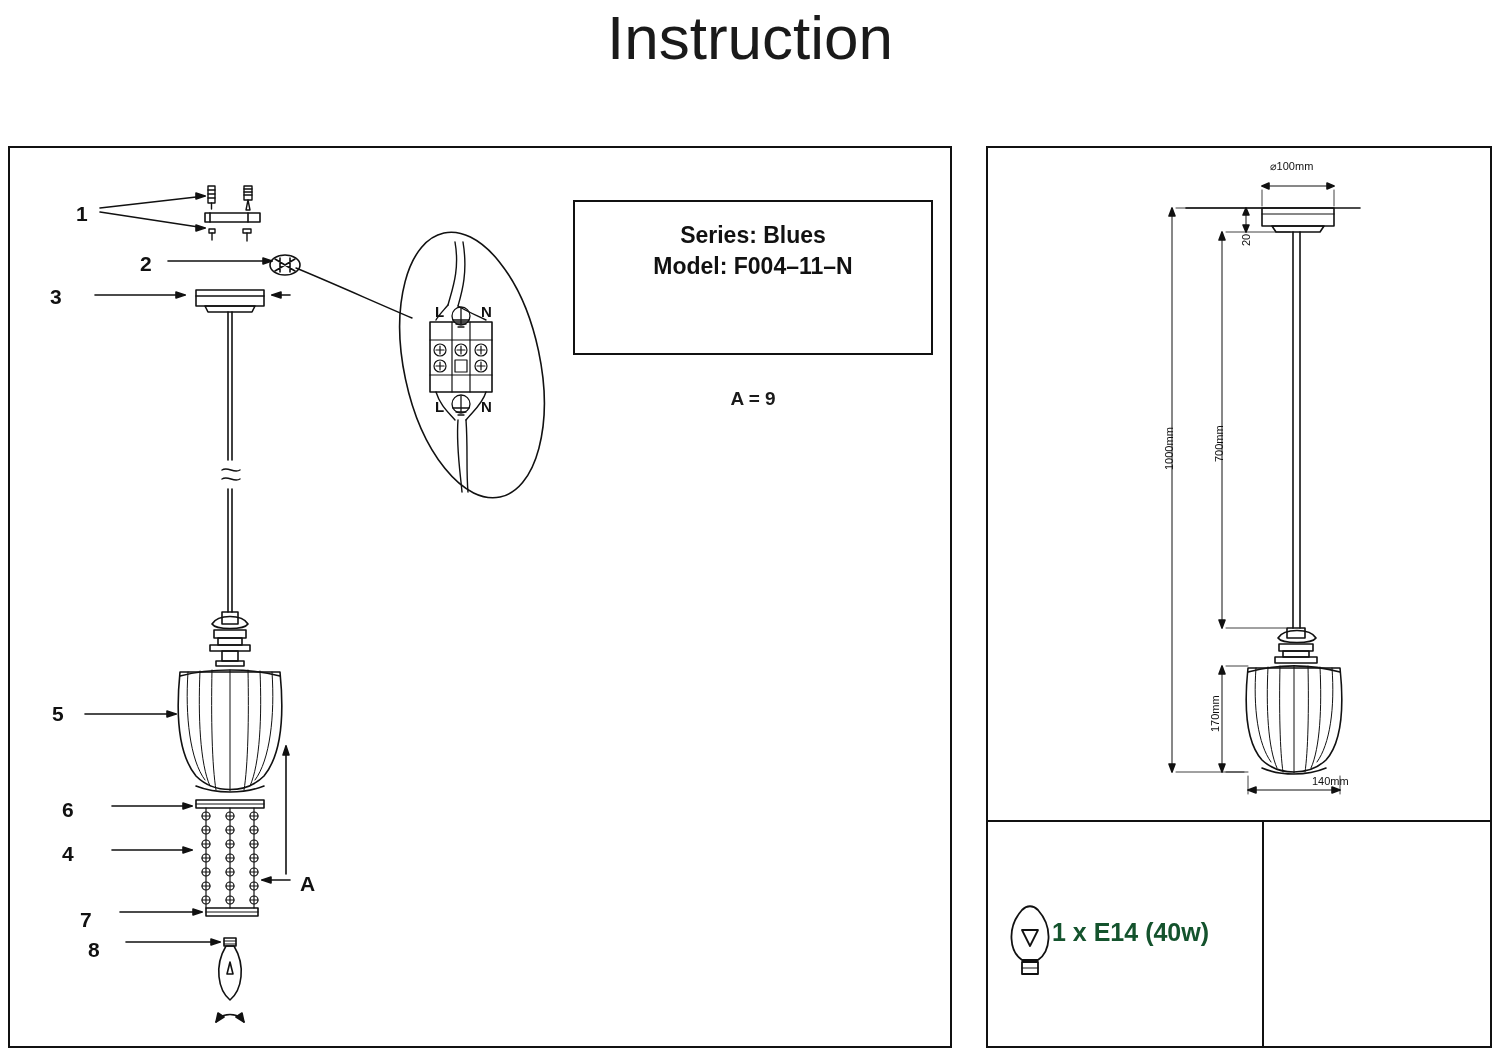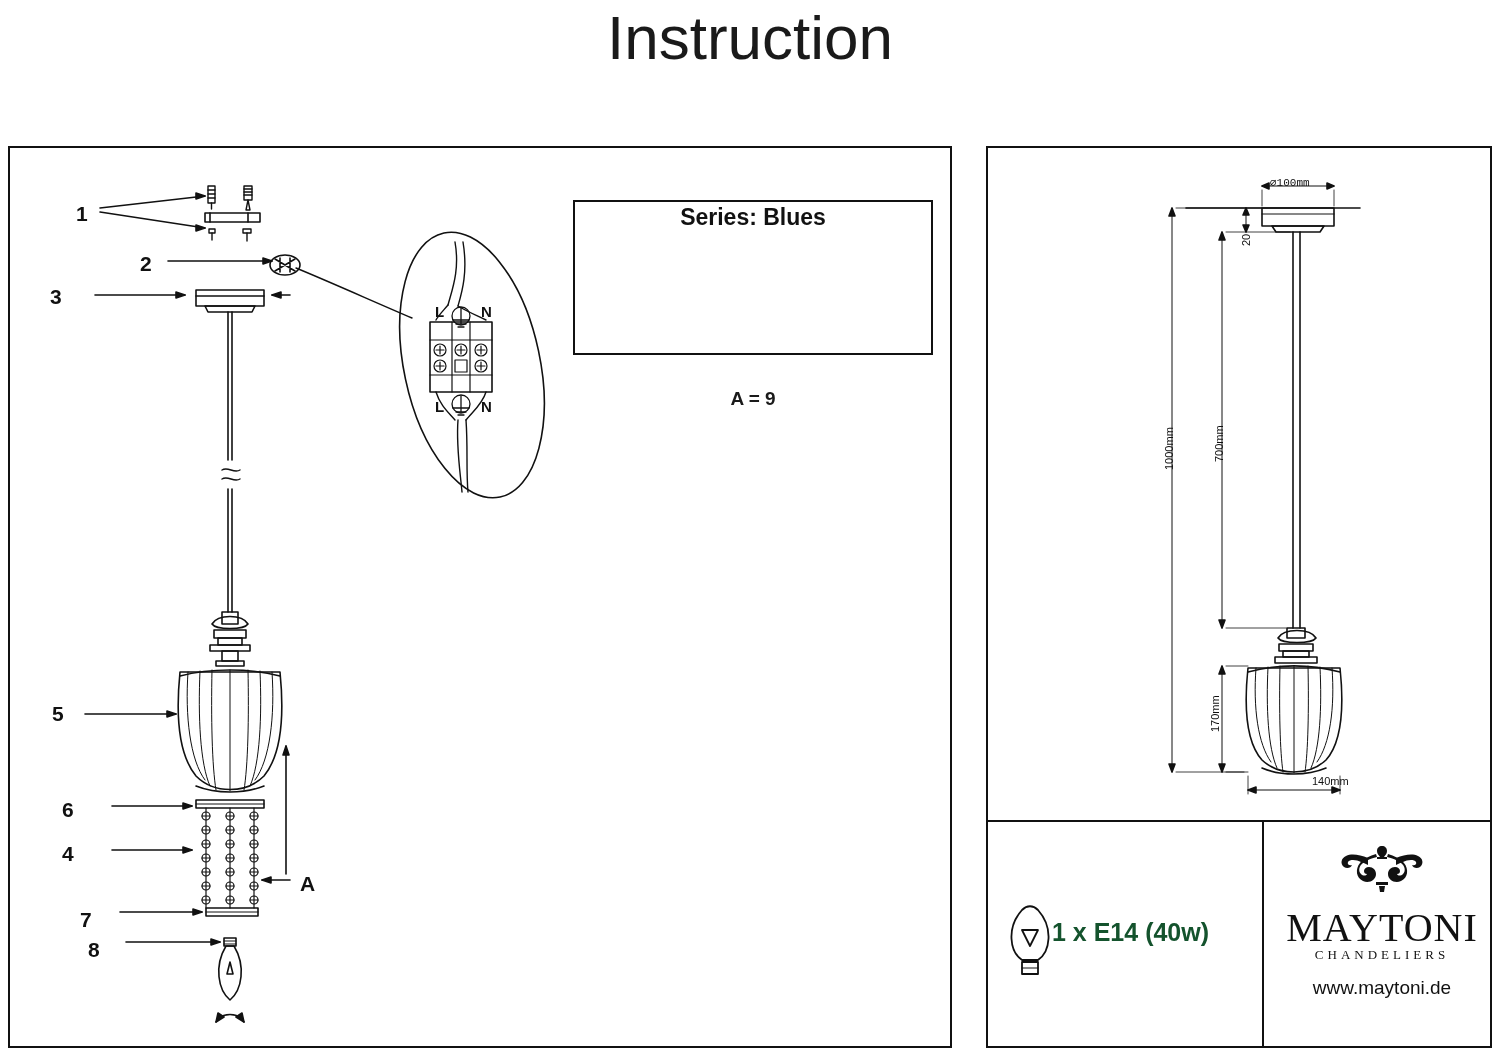--- a/index.html
+++ b/index.html
@@ -14,21 +14,21 @@
 
   
   .box{position:absolute;border:2px solid #111;box-sizing:border-box;}
   .left-box{left:8px;top:146px;width:944px;height:902px;}
   .right-box{left:986px;top:146px;width:506px;height:902px;}
   .right-divider{position:absolute;left:986px;top:820px;width:506px;height:0;border-top:2px solid #111;}
   .right-divider-v{position:absolute;left:1262px;top:820px;width:0;height:228px;border-left:2px solid #111;}
 
   .info-box{position:absolute;left:573px;top:200px;width:360px;height:155px;border:2px solid #111;box-sizing:border-box;}
   .info-line{text-align:center;font-weight:bold;font-size:23px;line-height:31px;color:#111;}
-  .info-inner{}
+  .info-inner{padding-top:18px;}
 
   .a-eq{position:absolute;left:573px;top:388px;width:360px;text-align:center;font-size:19px;font-weight:bold;}
 
   
   .num{position:absolute;font-size:21px;font-weight:bold;color:#111;}
 
   svg{position:absolute;left:0;top:0;width:1500px;height:1060px;overflow:visible;}
 
   .dim-txt{position:absolute;font-size:11px;color:#111;font-family:"Liberation Sans",sans-serif;}
   .dim-vert{transform:rotate(-90deg);transform-origin:left top;white-space:nowrap;}
@@ -50,64 +50,49 @@
   <div class="title">Instruction</div>
 
   <div class="box left-box"></div>
   <div class="box right-box"></div>
   <div class="right-divider"></div>
   <div class="right-divider-v"></div>
 
   <div class="info-box">
     <div class="info-inner">
       <div class="info-line">Series: Blues</div>
+      <div class="info-line">Model: F004–11–N</div>
     </div>
   </div>
   <div class="a-eq">A = 9</div>
 
   <div class="num" style="left:76px;top:202px;">1</div>
   <div class="num" style="left:140px;top:252px;">2</div>
   <div class="num" style="left:50px;top:285px;">3</div>
   <div class="num" style="left:52px;top:702px;">5</div>
   <div class="num" style="left:62px;top:798px;">6</div>
   <div class="num" style="left:62px;top:842px;">4</div>
   <div class="num" style="left:80px;top:908px;">7</div>
   <div class="num" style="left:88px;top:938px;">8</div>
   <div class="num" style="left:300px;top:872px;">A</div>
 
   <div class="lbl" style="left:435px;top:303px;">L</div>
   <div class="lbl" style="left:481px;top:303px;">N</div>
   <div class="lbl" style="left:435px;top:398px;">L</div>
   <div class="lbl" style="left:481px;top:398px;">N</div>
 
-  <div class="dim-txt" style="left:1270px;top:176px;font-family:Liberation Mono, monospace;">⌀100mm</div>
+  <div class="dim-txt" style="left:1270px;top:160px;">⌀100mm</div>
   <div class="dim-txt dim-vert" style="left:1240px;top:246px;">20</div>
   <div class="dim-txt dim-vert" style="left:1163px;top:470px;">1000mm</div>
   <div class="dim-txt dim-vert" style="left:1213px;top:462px;">700mm</div>
   <div class="dim-txt dim-vert" style="left:1209px;top:732px;">170mm</div>
   <div class="dim-txt" style="left:1312px;top:775px;">140mm</div>
 
   <div class="bulb-txt">1 x E14 (40w)</div>
 
-  <div class="brand">
-    <svg style="position:relative;width:220px;height:58px;left:0;top:0;" viewBox="0 0 220 58">
-      <g fill="#111">
-        <path d="M110 6 c-3 0 -5 2 -5 5 c0 3 2 4 3 6 l-3 0 l0 2 l10 0 l0 -2 l-3 0 c1 -2 3 -3 3 -6 c0 -3 -2 -5 -5 -5 z"></path>
-        <path d="M104 14 c-6 2 -12 4 -16 9 c-5 6 -4 15 3 18 c6 3 13 -1 13 -7 c0 -4 -3 -7 -7 -7 c-3 0 -5 2 -5 4 c0 2 1 3 3 3 c-1 2 -4 2 -6 0 c-3 -3 -2 -8 2 -11 c4 -3 9 -5 14 -6 z"></path>
-        <path d="M116 14 c6 2 12 4 16 9 c5 6 4 15 -3 18 c-6 3 -13 -1 -13 -7 c0 -4 3 -7 7 -7 c3 0 5 2 5 4 c0 2 -1 3 -3 3 c1 2 4 2 6 0 c3 -3 2 -8 -2 -11 c-4 -3 -9 -5 -14 -6 z"></path>
-        <path d="M96 18 c-8 -3 -16 -5 -22 -2 c-5 2 -6 8 -2 11 c3 2 7 1 8 -2 c-3 1 -5 -1 -4 -3 c2 -3 9 -2 13 0 c3 1 5 2 7 3 z"></path>
-        <path d="M124 18 c8 -3 16 -5 22 -2 c5 2 6 8 2 11 c-3 2 -7 1 -8 -2 c3 1 5 -1 4 -3 c-2 -3 -9 -2 -13 0 c-3 1 -5 2 -7 3 z"></path>
-        <path d="M104 42 l12 0 l0 3 l-12 0 z"></path>
-        <path d="M107 46 l6 0 l-1 6 l-4 0 z"></path>
-      </g>
-    </svg>
-    <div class="brand-name">MAYTONI</div>
-    <div class="brand-sub">CHANDELIERS</div>
-    <div class="brand-url">www.maytoni.de</div>
-  </div>
 
   <svg viewBox="0 0 1500 1060">
     <g stroke="#111" fill="none" stroke-width="1.6" stroke-linecap="round" stroke-linejoin="round">
 
       <path d="M100 208 L205 196 M100 212 L205 228" stroke-width="1.6"></path>
       <path d="M205 196 l-9 -3 l0 6 z" fill="#111"></path>
       <path d="M205 228 l-9 -3 l0 6 z" fill="#111"></path>
 
       <g stroke-width="1.4">
         <rect x="208" y="186" width="7" height="17"></rect>

